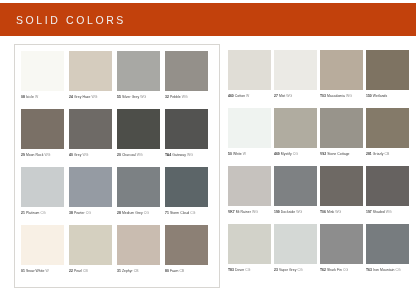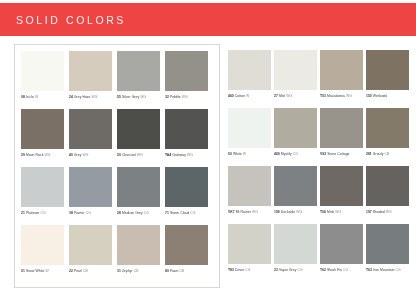--- a/index.html
+++ b/index.html
@@ -16,21 +16,21 @@
     position: relative;
   }
 
   
   .header-banner {
     position: absolute;
     left: 0;
     top: 3px;
     width: 416px;
     height: 33px;
-    background: #ef4444;
+    background: #c2410c;
     display: flex;
     align-items: center;
   }
 
   .header-title {
     margin-left: 16px;
     color: #f0f1f3;
     font-size: 10.5px;
     letter-spacing: 2.6px;
     font-weight: 400;

